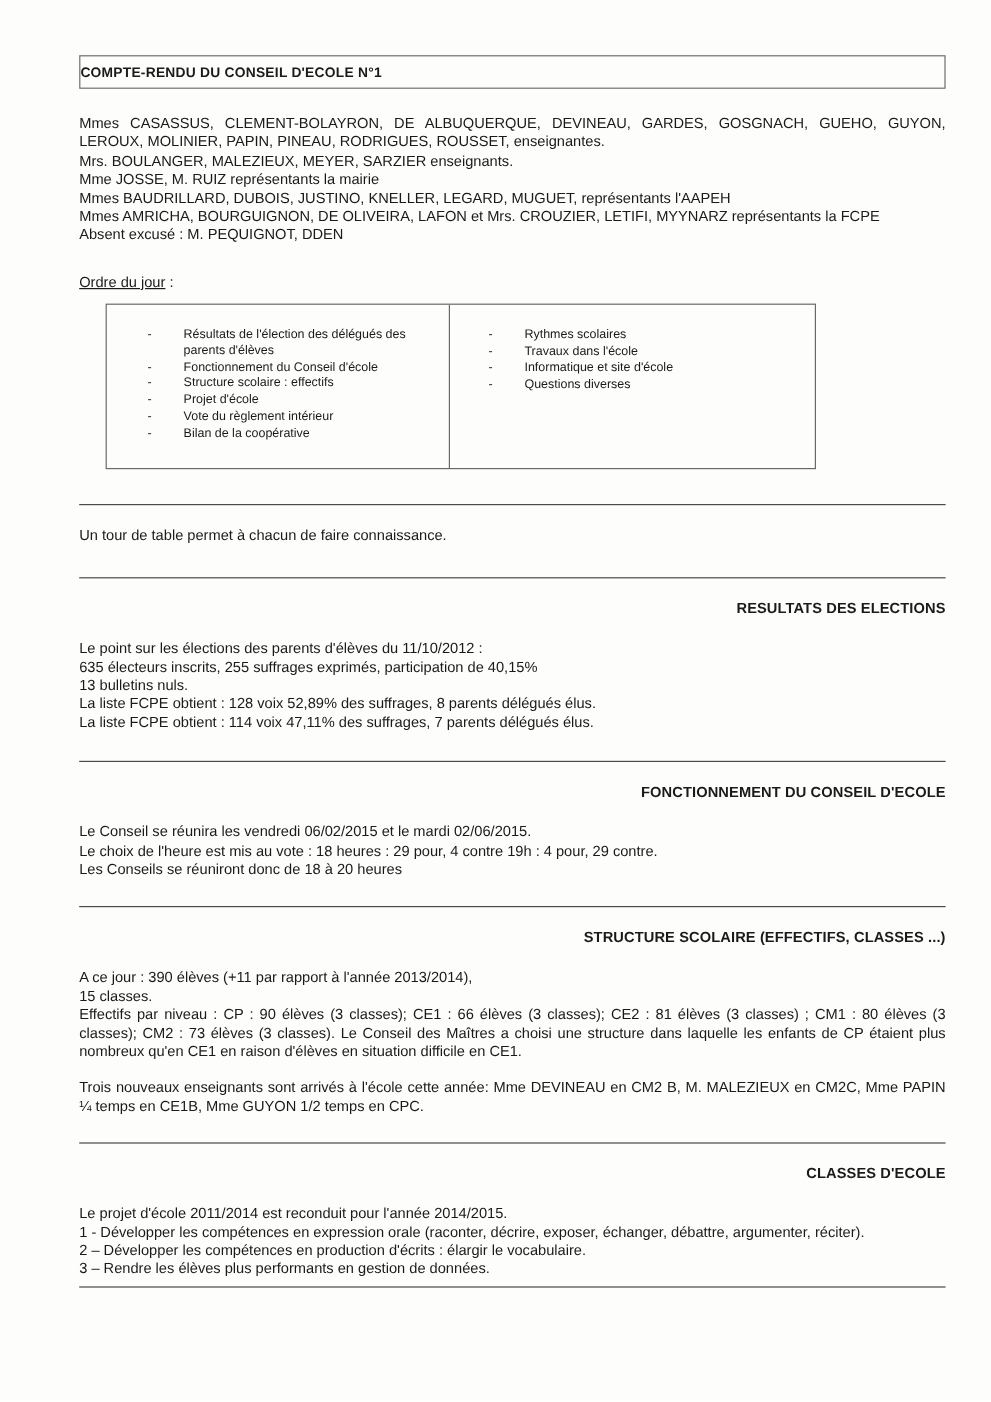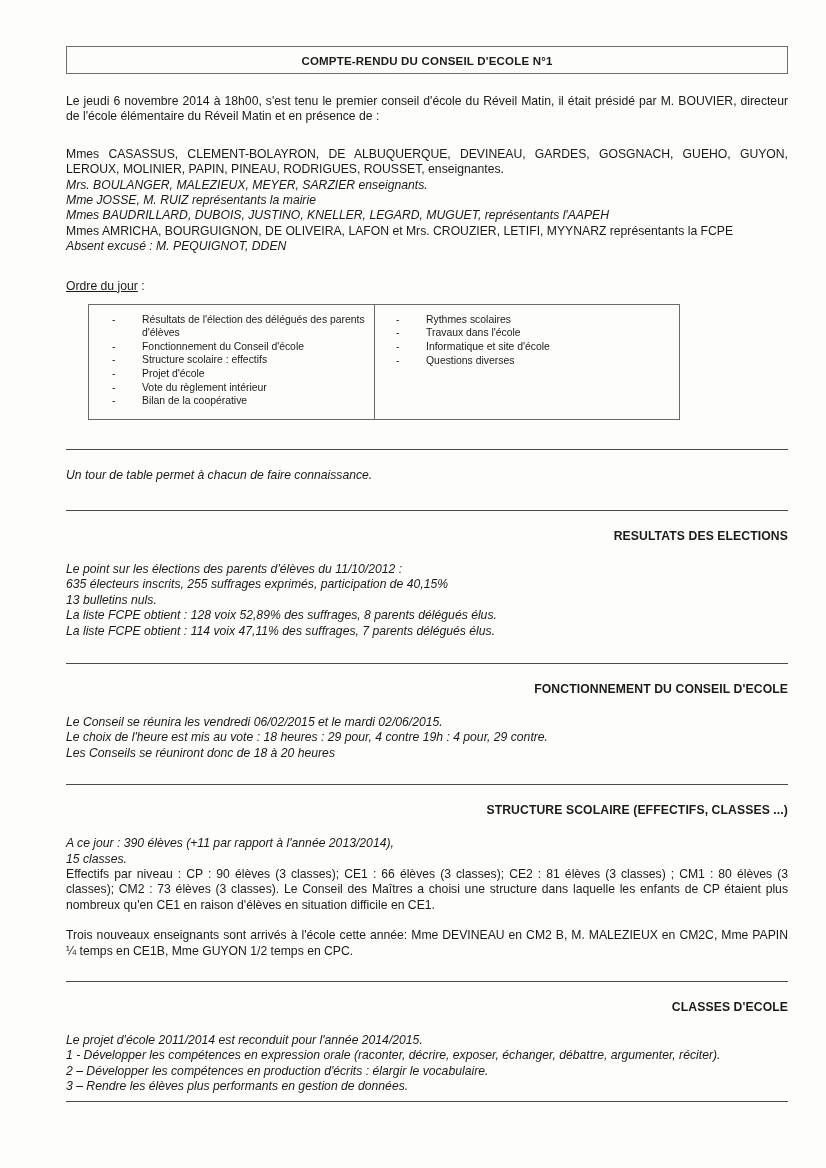--- a/index.html
+++ b/index.html
@@ -30,36 +30,35 @@
     top: 0;
     width: 722px;
   }
 
   
   .title-box {
     margin-top: 46px;
     border: 1px solid #6e6e6e;
     height: 26px;
     line-height: 26px;
-    text-align: center;
   }
   .title-box .t {
     font-size: 11.5px;
     font-weight: bold;
     letter-spacing: .2px;
   }
 
   
   .para {
     font-size: 12.2px;
     line-height: 15.4px;
     text-align: justify;
     margin: 0;
   }
-  .para.left { text-align: left; font-style: italic; }
+  .para.left { text-align: left; }
 
   .intro { margin-top: 20px; }
 
   .attendees { margin-top: 22px; }
 
   .startline {
     margin-top: 9px;
     text-align: center;
     font-style: italic;
     font-size: 12.2px;
@@ -87,21 +86,21 @@
     padding: 7px 4px 10px 4px;
     box-sizing: border-box;
   }
   .agenda .cell.first {
     width: 287px;
     border-right: 1px solid #6a6a6a;
   }
   .agenda .cell.second { width: 305px; }
 
   .agenda ul {
-    margin: 1px;
+    margin: 12px;
     padding: 0;
     list-style: none;
   }
   .agenda li {
     position: relative;
     font-size: 10.4px;
     line-height: 13.2px;
     padding-left: 48px;
     margin-bottom: .5px;
   }
@@ -134,21 +133,20 @@
 </head>
 <body>
 
 <div class="page">
   <div class="col">
 
     <div class="title-box">
       <span class="t">COMPTE-RENDU DU CONSEIL D'ECOLE N°1</span>
     </div>
 
-    <p class="para intro">Le jeudi 6 novembre 2014   à 18h00, s'est tenu le premier conseil d'école du Réveil Matin, il était présidé par M. BOUVIER, directeur de l'école élémentaire du Réveil Matin et en présence de :</p>
 
     <div class="attendees">
       <p class="para">Mmes CASASSUS, CLEMENT-BOLAYRON, DE ALBUQUERQUE, DEVINEAU, GARDES, GOSGNACH, GUEHO, GUYON, LEROUX, MOLINIER, PAPIN, PINEAU, RODRIGUES, ROUSSET, enseignantes.</p>
       <p class="para left">Mrs. BOULANGER, MALEZIEUX, MEYER, SARZIER enseignants.</p>
       <p class="para left">Mme JOSSE, M. RUIZ  représentants la mairie</p>
       <p class="para left">Mmes BAUDRILLARD, DUBOIS, JUSTINO, KNELLER, LEGARD, MUGUET, représentants l'AAPEH</p>
       <p class="para">Mmes AMRICHA, BOURGUIGNON, DE OLIVEIRA, LAFON et Mrs. CROUZIER, LETIFI, MYYNARZ représentants la FCPE</p>
       <p class="para left">Absent excusé : M. PEQUIGNOT, DDEN</p>
     </div>
 

